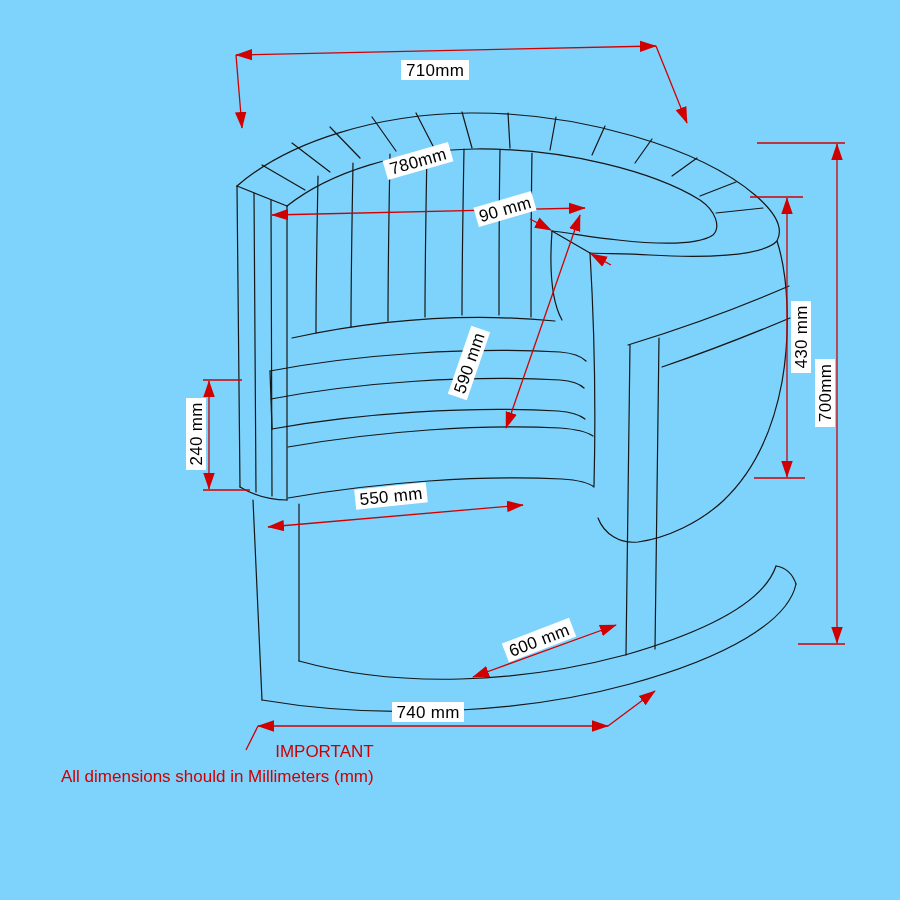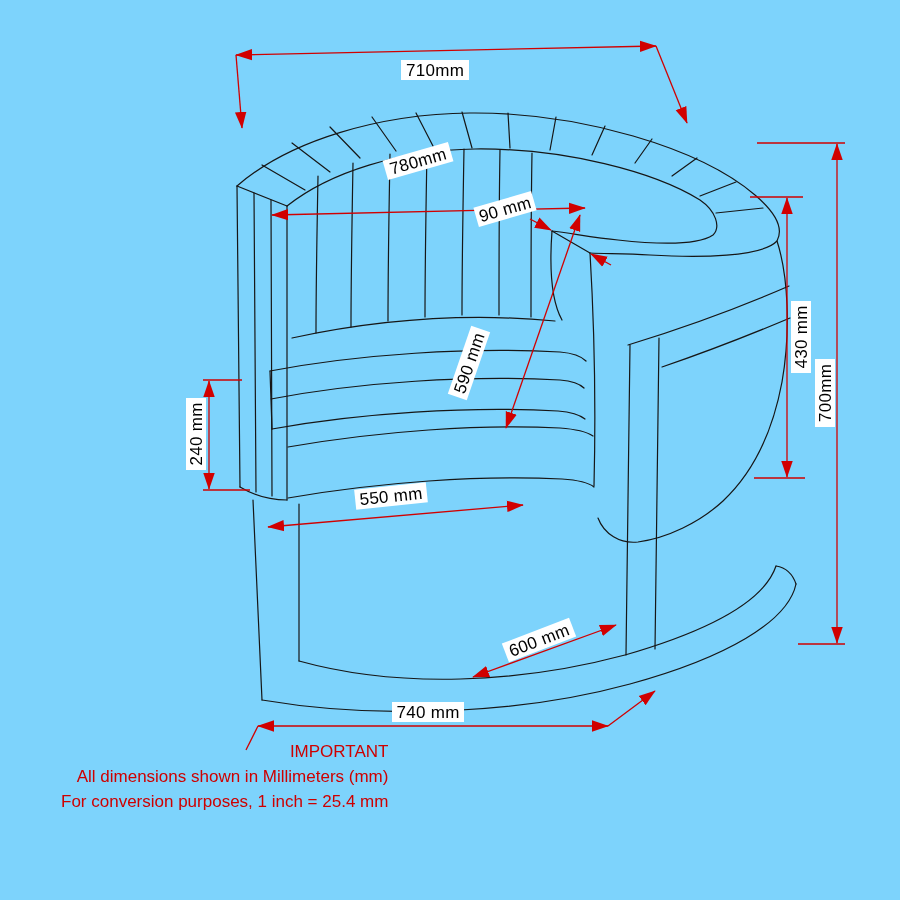--- a/index.html
+++ b/index.html
@@ -179,17 +179,16 @@
       <line x1="608" y1="726" x2="655" y2="691" marker-end="url(#arr)"></line>
       <g transform="translate(428,712)">
         <rect class="lblbg" x="-36" y="-10" width="72" height="20"></rect>
         <text x="0" y="6" text-anchor="middle">740 mm</text>
       </g>
     </g>
   </svg>
 
   <div class="notes">
     <div>IMPORTANT</div>
-    <div>All dimensions shown in Millimeters (mm)</div>
-    <div>For conversion purposes, 1 inch = 25.4 mm</div>
+    <div>All dimensions should in Millimeters (mm)</div>
   </div>
 
 </div>
 
 </body></html>

